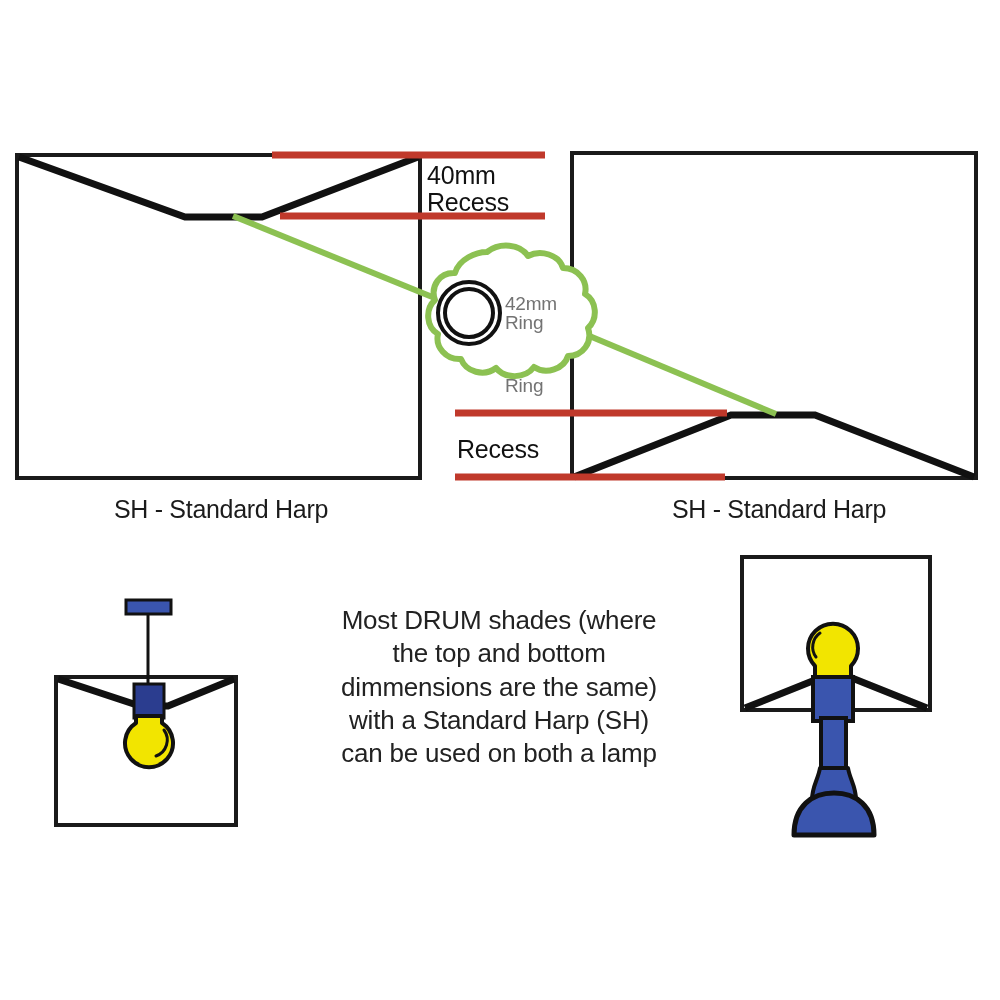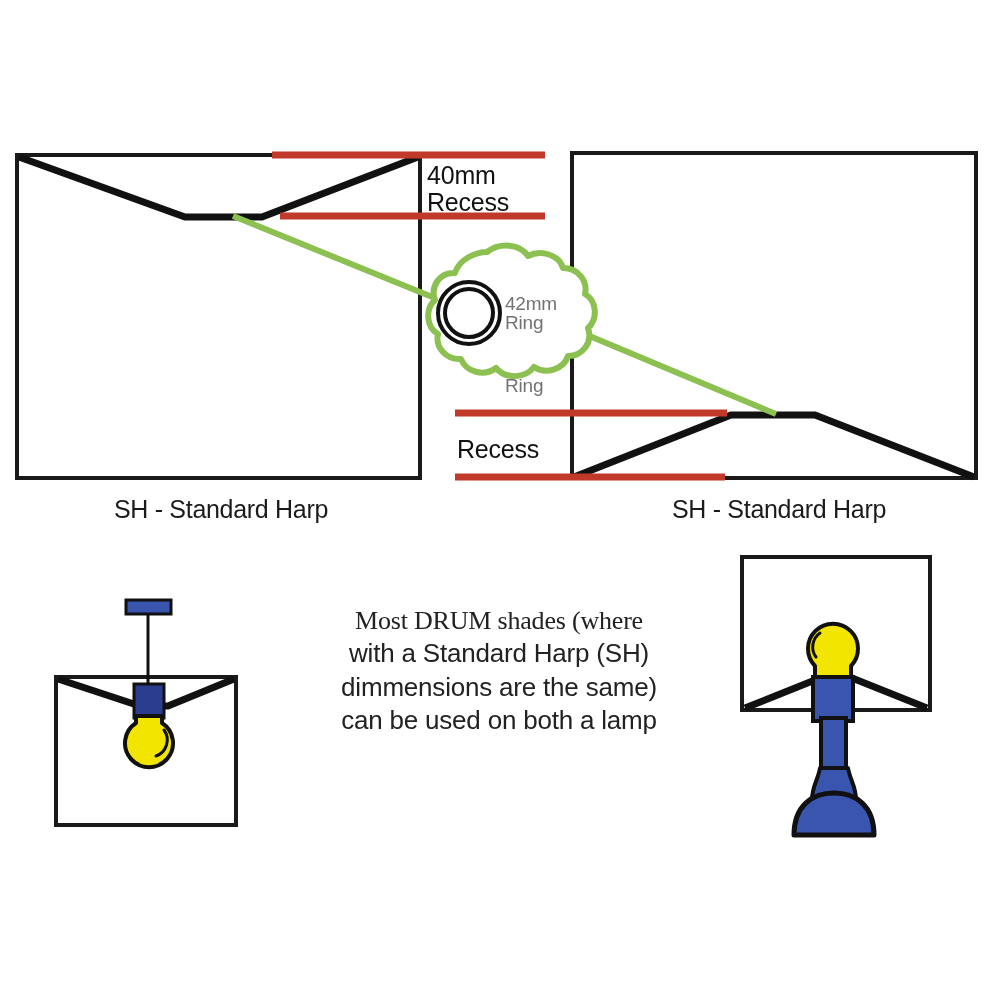--- a/index.html
+++ b/index.html
@@ -145,19 +145,20 @@
   <div class="txt lbl-dim" style="left:457px; top:437px;">Recess</div>
 
   <div class="txt lbl-ring" style="left:505px; top:294px;">42mm</div>
   <div class="txt lbl-ring" style="left:505px; top:313px;">Ring</div>
   <div class="txt lbl-ring" style="left:505px; top:332px;margin-top:44px;">Ring</div>
 
   <div class="txt caption" style="left:11px; top:497px;">SH - Standard Harp</div>
   <div class="txt caption" style="left:569px; top:497px;">SH - Standard Harp</div>
 
   <div style="position:absolute; left:299px; top:604px; width:400px;">
-    <div class="blurb" style="position:relative;font-family:Liberation Serif, serif;">Most DRUM shades (where</div>
+    <div class="blurb" style="position:relative;">Most DRUM shades (where</div>
+    <div class="blurb" style="position:relative;">the top and bottom</div>
+    <div class="blurb" style="position:relative;">dimmensions are the same)</div>
     <div class="blurb" style="position:relative;">with a Standard Harp (SH)</div>
-    <div class="blurb" style="position:relative;">dimmensions are the same)</div>
     <div class="blurb" style="position:relative;">can be used on both a lamp</div>
   </div>
 
 </div>
 
 </body></html>

